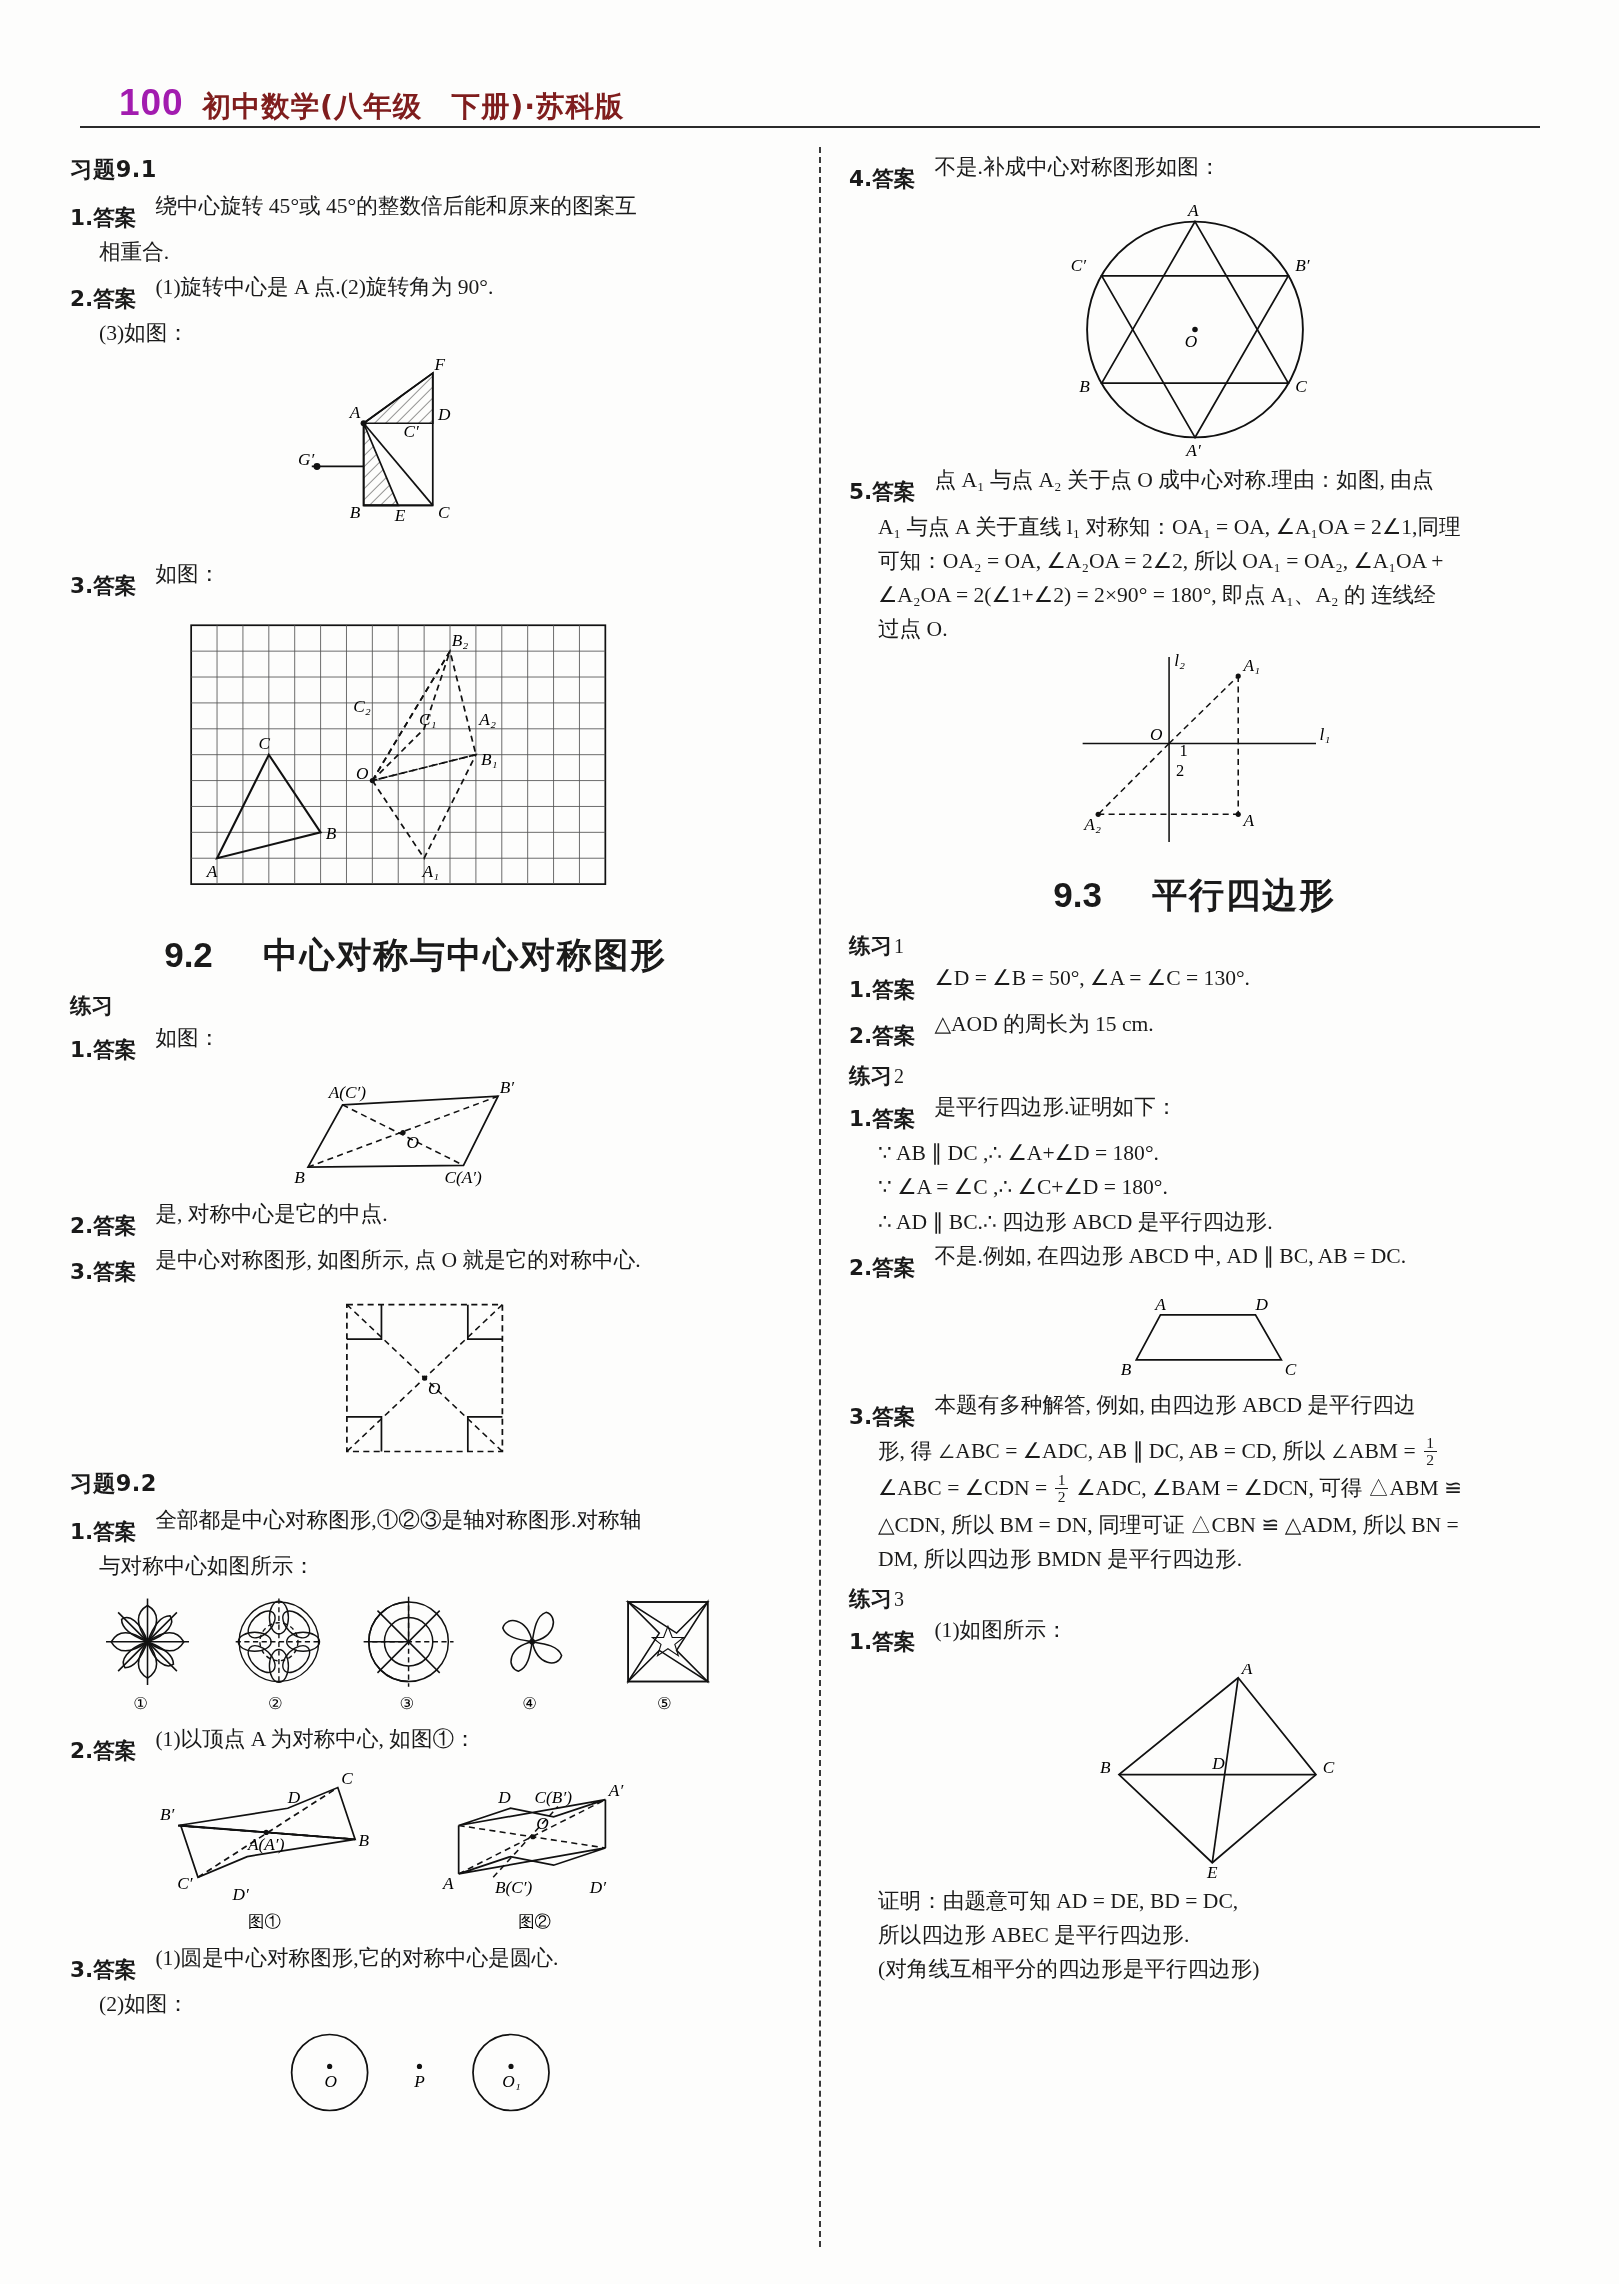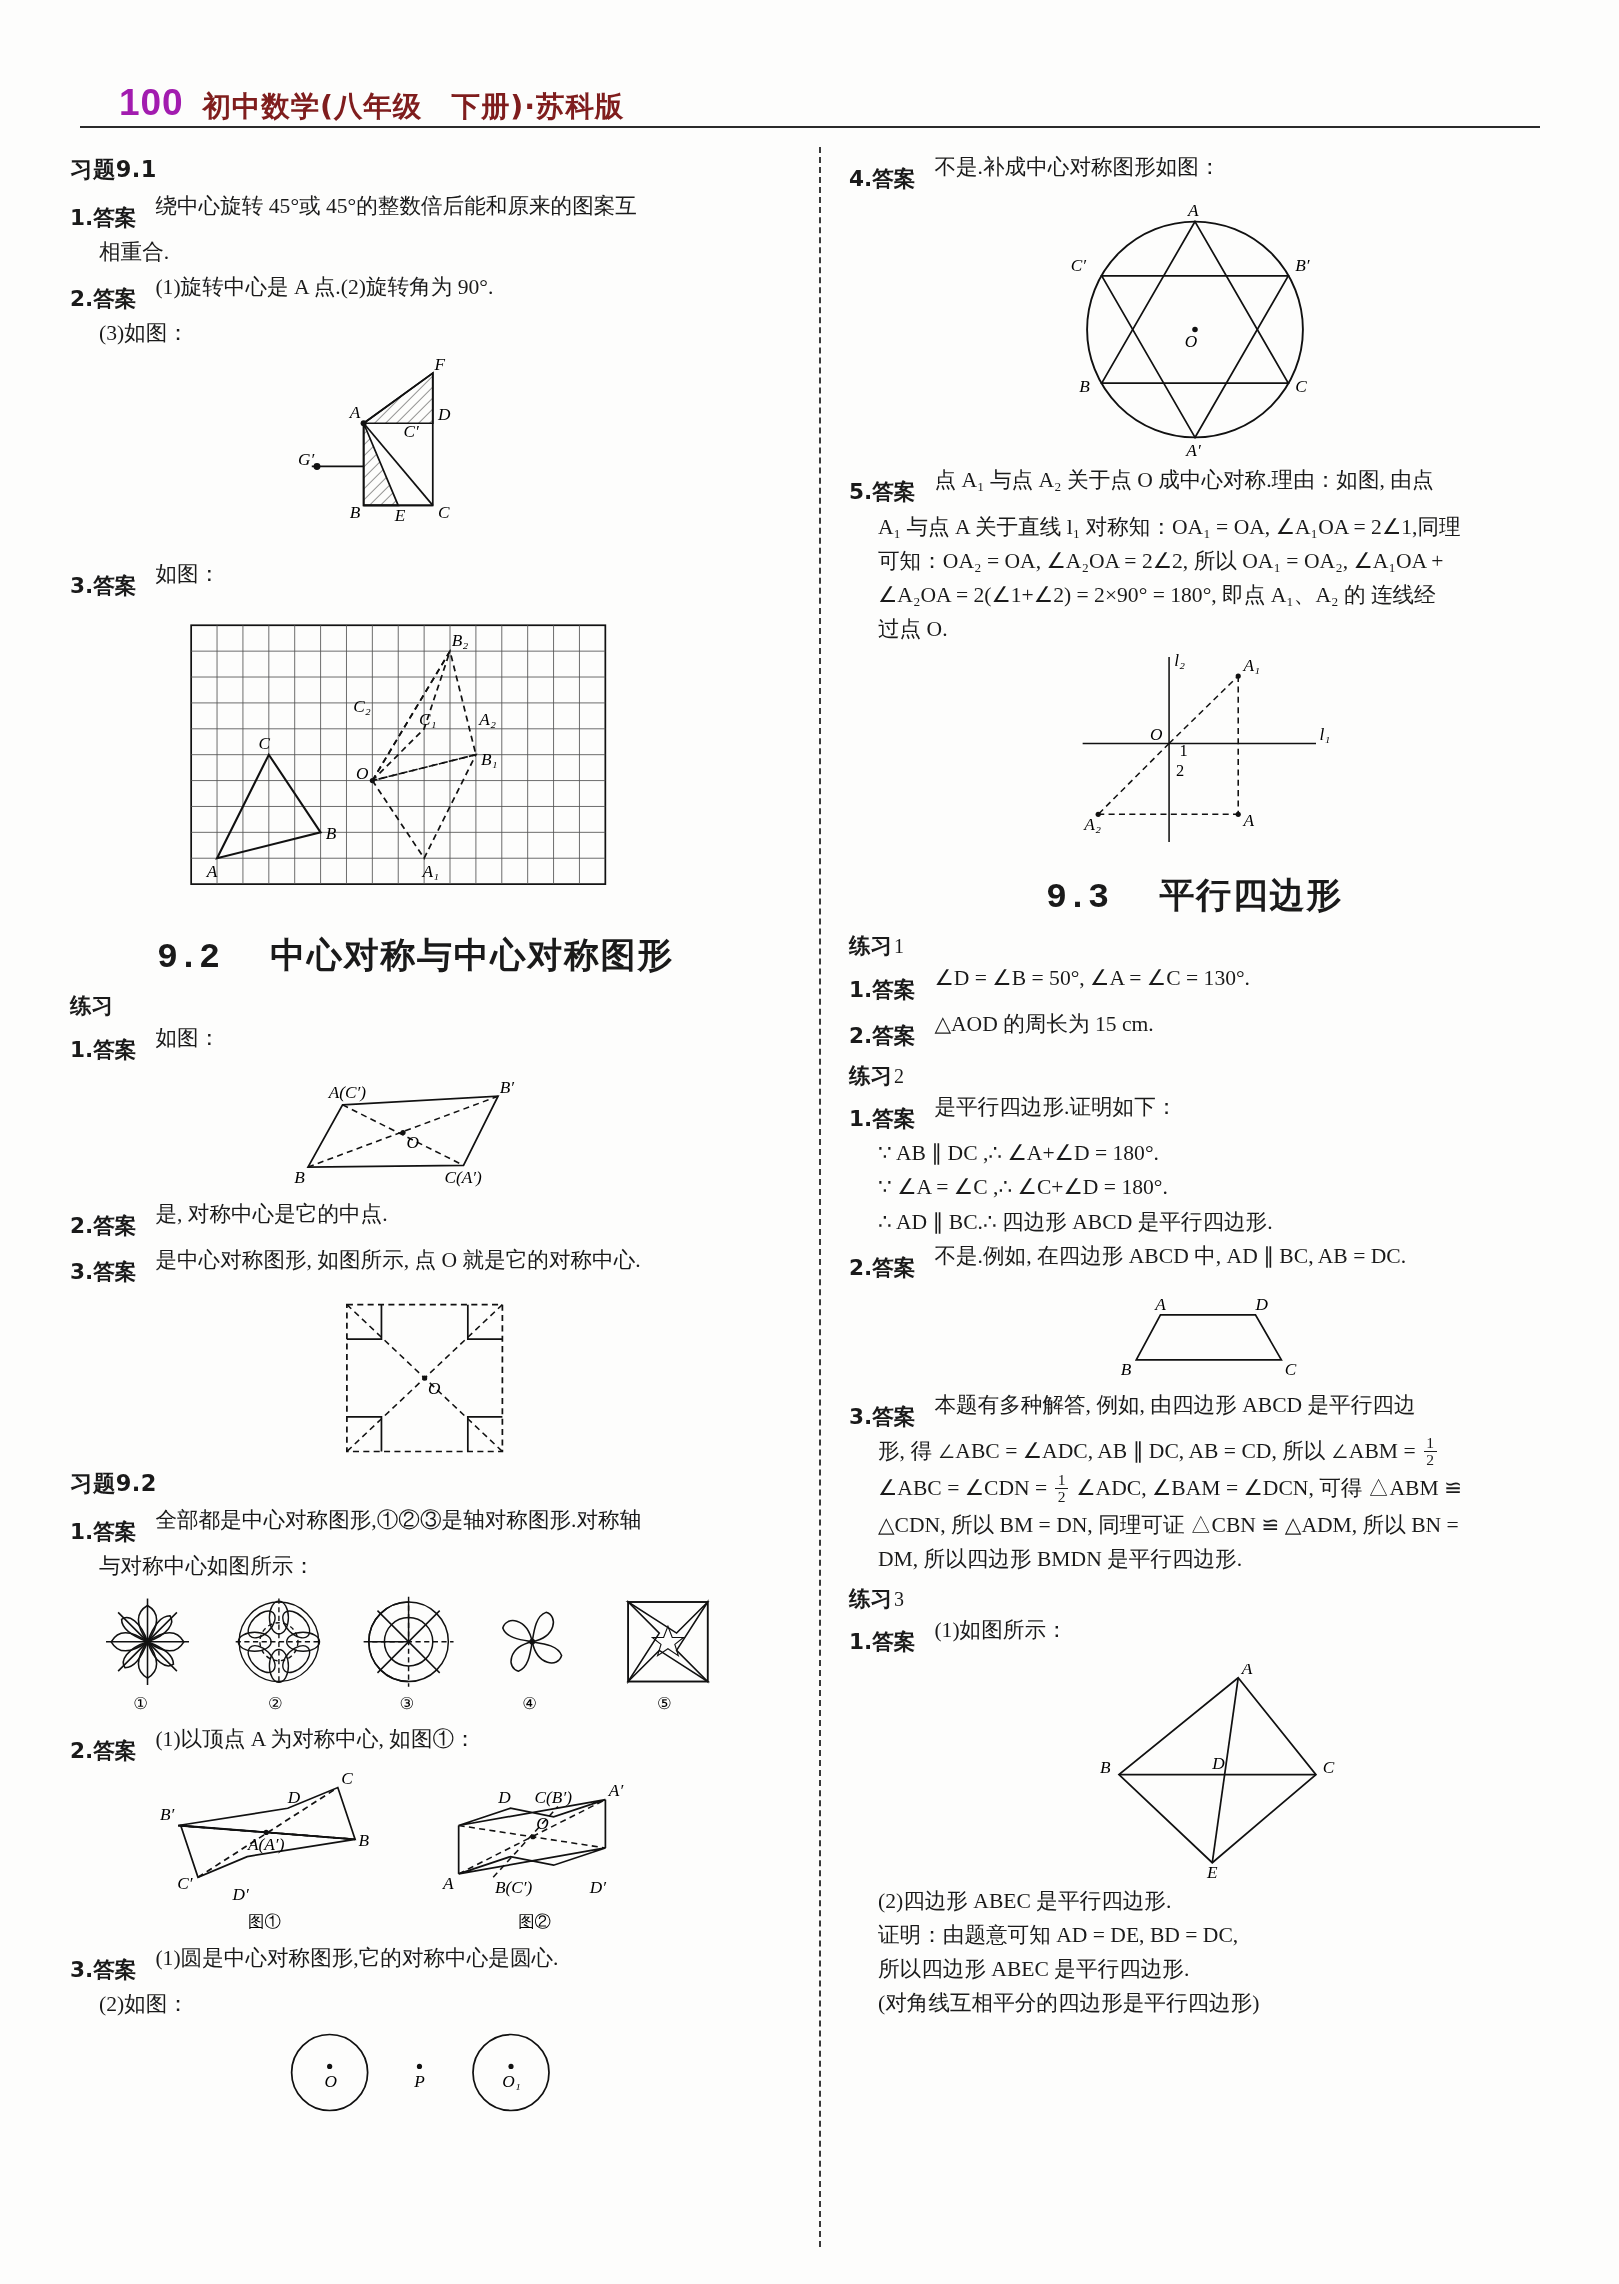--- a/index.html
+++ b/index.html
@@ -22,21 +22,21 @@
   
   .sec-h{font-family:"DejaVu Sans",sans-serif;font-weight:bold;font-size:22.5px;margin:5.2px 0 5.2px 0;letter-spacing:0.4px;}
   .prac-h{font-family:"DejaVu Sans",sans-serif;font-weight:bold;font-size:21.6px;margin:8.6px 0 1.7px 0;}
   .prac-h .nm{font-family:"Liberation Serif",serif;font-weight:normal;font-size:20px;padding-left:1.7px;}
 
   .ans{font-size:21.6px;line-height:1.5;margin:1.7px 0;display:flex;align-items:flex-start;}
   .ans .num{font-family:"DejaVu Sans",sans-serif;font-weight:bold;white-space:nowrap;flex:0 0 auto;margin-top:12px;}
   .ans .body{padding-left:19px;flex:1 1 auto;}
   .cont{font-size:21.6px;line-height:1.5;margin:1.7px 0 1.7px 29px;}
   .chapter{font-family:"DejaVu Sans",sans-serif;font-weight:bold;font-size:35px;text-align:center;margin:22.5px 0 12px 0;letter-spacing:1.7px;}
-  .chapter .no{font-family:Liberation Mono, monospace;font-weight:bold;letter-spacing:0;text-align:right;}
+  .chapter .no{font-family:Liberation Sans, sans-serif;font-weight:bold;letter-spacing:0;text-align:right;}
   .frac{display:inline-block;vertical-align:middle;text-align:center;font-size:.72em;line-height:1.05;margin:0 2.6px;position:relative;top:-1.7px;}
   .frac .n{display:block;border-bottom:1.4px solid #1a1a1a;padding:0 2.6px;}
   .frac .d{display:block;padding:0 2.6px;}
   .fig{margin:5.2px 0;text-align:center;}
   svg{display:block;margin:0 auto;}
   .ftxt{font-family:"Liberation Serif",serif;font-style:italic;font-size:20px;}
   .ftxt-n{font-family:"Liberation Serif",serif;font-size:19px;font-style:normal;}
 </style>
 </head>
 <body>
@@ -478,20 +478,19 @@
         <line x1="192" y1="128" x2="420" y2="128" stroke="#111" stroke-width="2"></line>
         <line x1="330" y1="16" x2="300" y2="230" stroke="#111" stroke-width="2"></line>
         <text class="ftxt" x="334" y="12">A</text>
         <text class="ftxt" x="170" y="126">B</text>
         <text class="ftxt" x="428" y="126">C</text>
         <text class="ftxt" x="300" y="122">D</text>
         <text class="ftxt" x="294" y="248">E</text>
       </svg>
     </div>
 
-    <div class="cont">(2)四边形 ABEC 是平行四边形.</div>
     <div class="cont">证明：由题意可知 AD = DE, BD = DC,</div>
     <div class="cont">所以四边形 ABEC 是平行四边形.</div>
     <div class="cont">(对角线互相平分的四边形是平行四边形)</div>
 
   </div>
 </div>
 
 
 </body></html>

